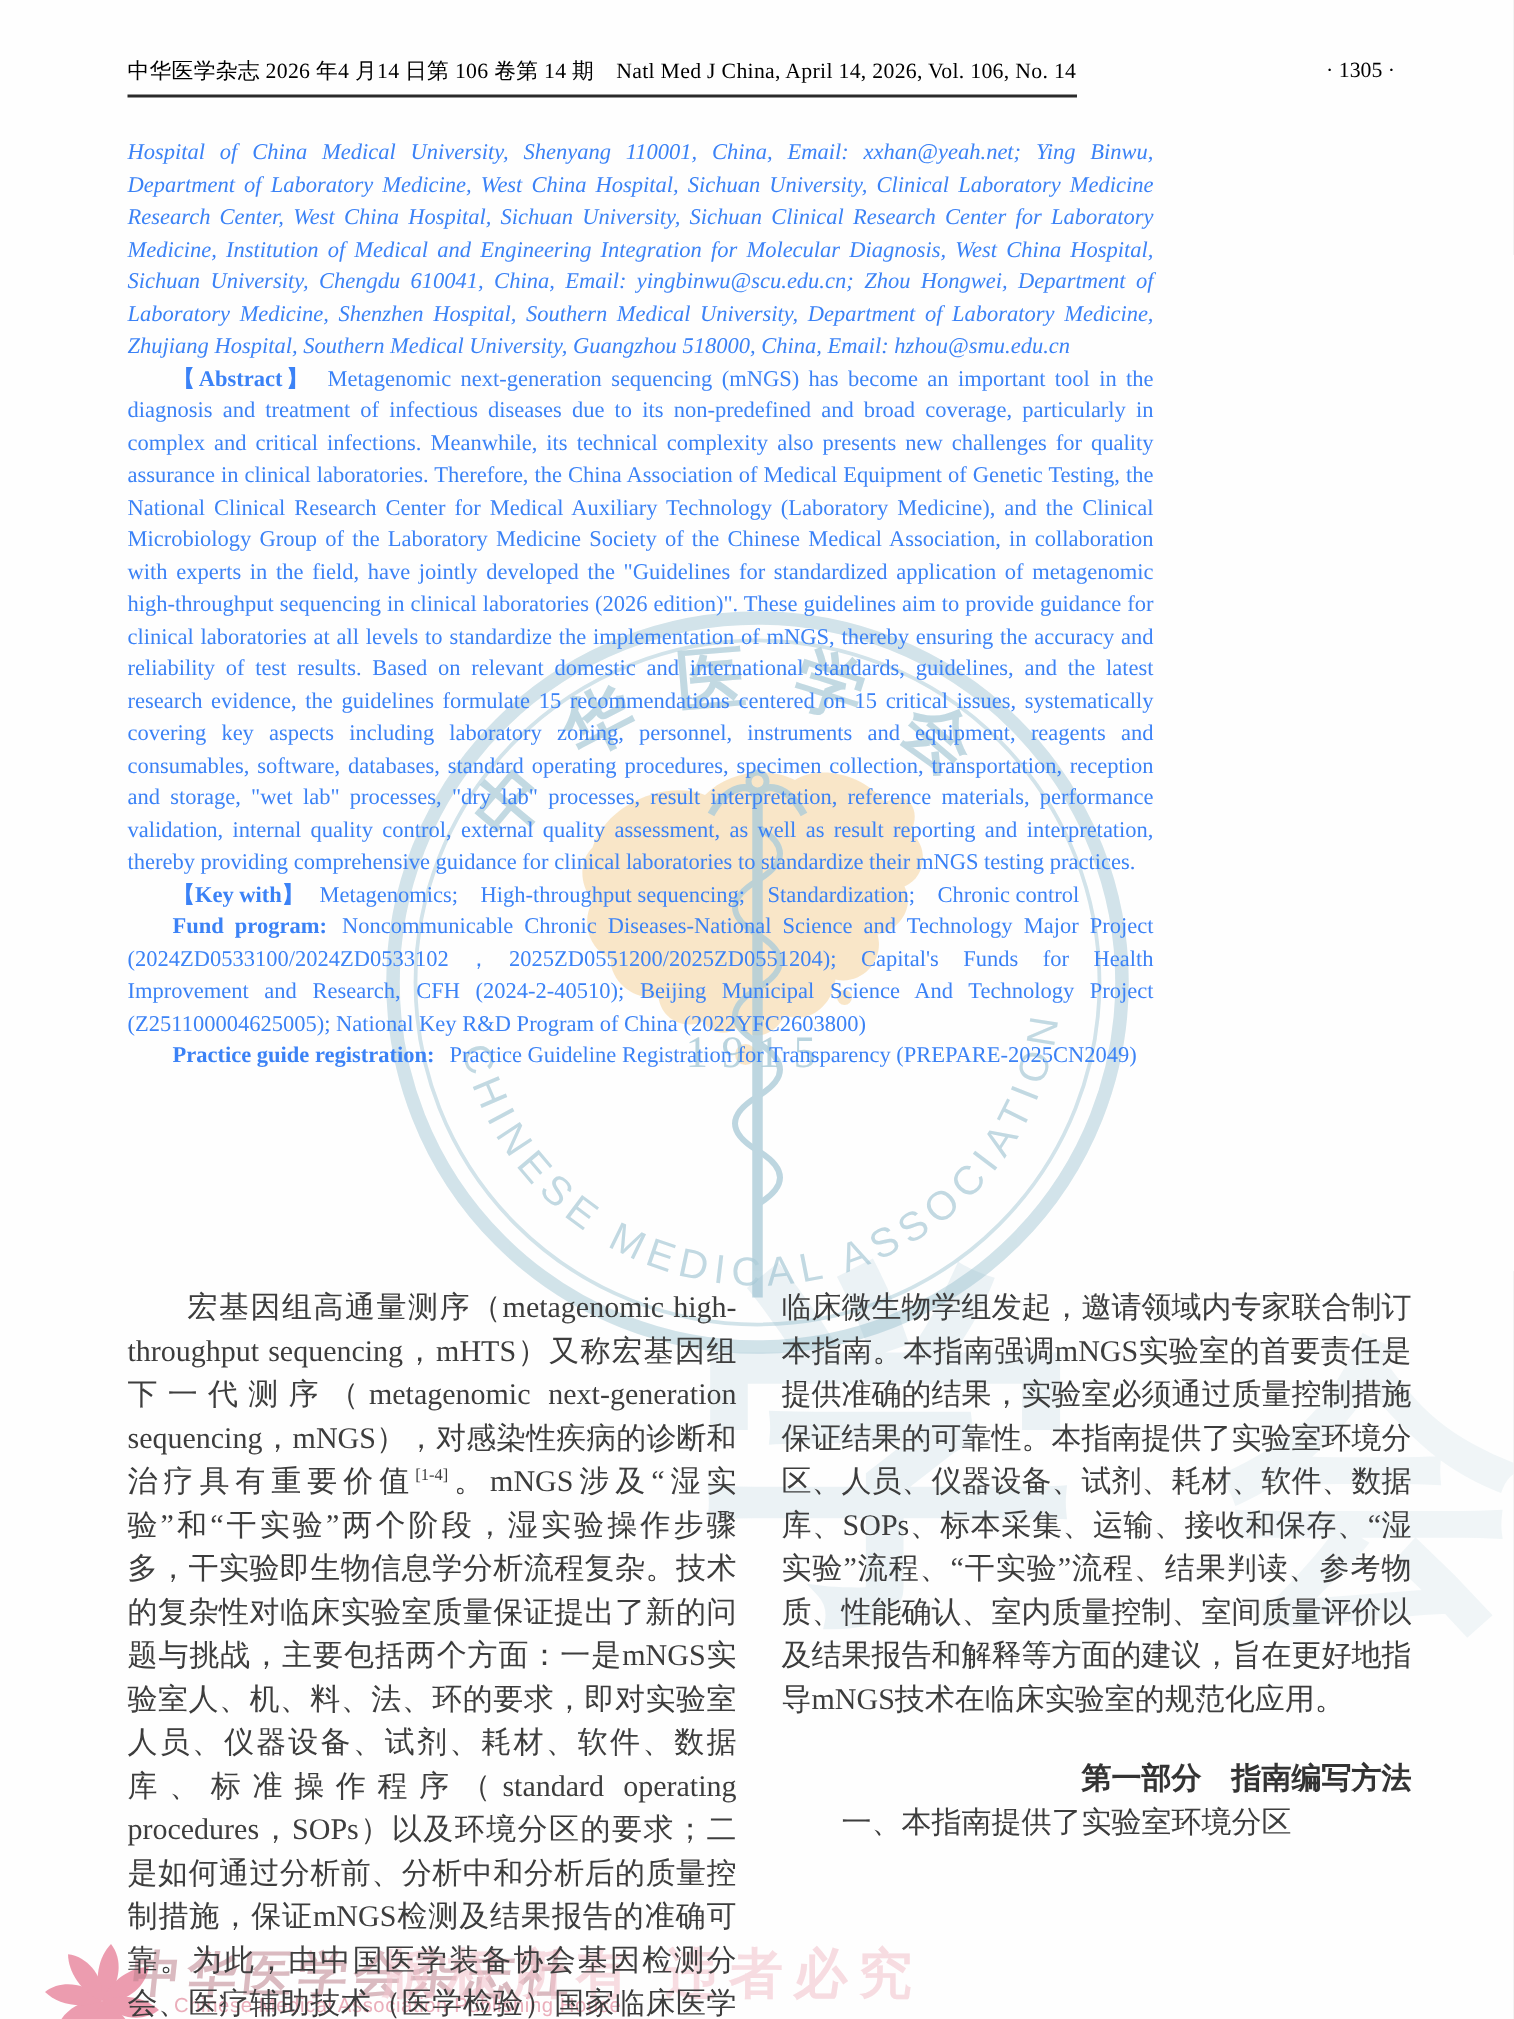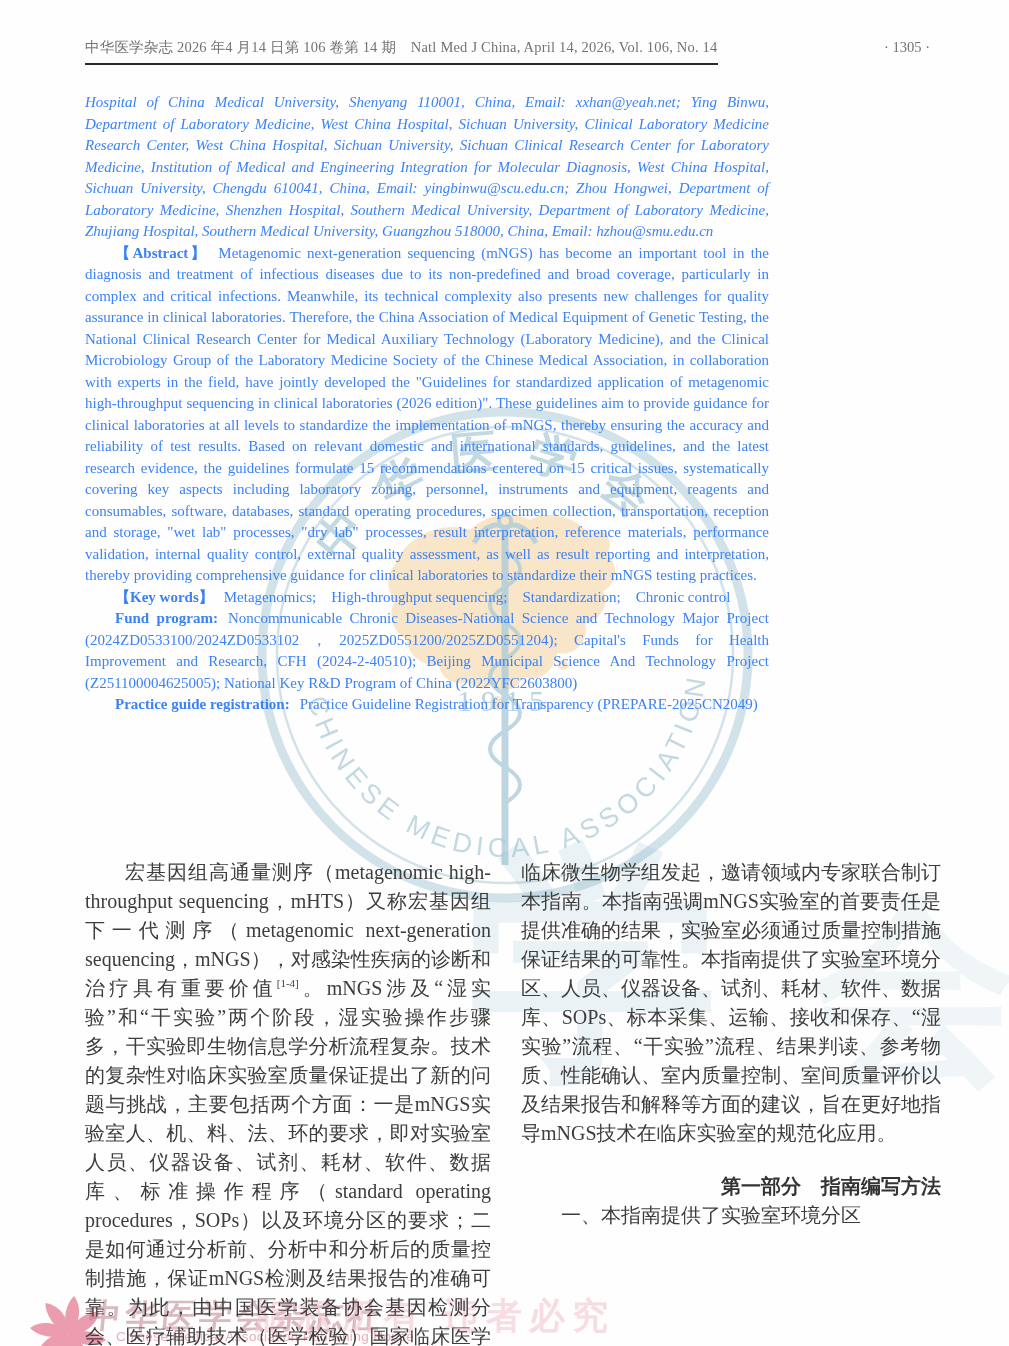--- a/index.html
+++ b/index.html
@@ -9,21 +9,21 @@
     margin:0 auto;
     background:#fefefe;
     overflow:hidden;
     font-family:"Liberation Serif","DejaVu Serif",serif;
     color:#2b2b2b;
   }
   
   .header{
     position:absolute;left:85px;top:38px;width:845px;
     display:flex;justify-content:space-between;align-items:flex-start;
-    font-size:14.5px;color:#737373;
+    font-size:14.5px;color:#000000;
   }
   .header-left{border-bottom:2px solid #2a2a2a;padding-bottom:6px;letter-spacing:.2px;}
   .header-right{padding-top:1px;text-align:center;}
   
   .english-block{
     position:absolute;left:85px;top:92px;width:684px;
     font-size:15px;line-height:21.5px;text-align:justify;color:#3b82f6;
   }
   .english-block p{margin:0;}
   .affiliations{font-style:italic;}
@@ -136,21 +136,21 @@
   <div class="wm wm-copyright">版权所有 违者必究</div>
 
   <div class="header">
     <span class="header-left">中华医学杂志 2026 年4 月14 日第 106 卷第 14 期　Natl Med J China, April 14, 2026, Vol. 106, No. 14</span>
     <span class="header-right">· 1305 ·</span>
   </div>
 
   <div class="english-block">
     <p class="affiliations">Hospital of China Medical University, Shenyang 110001, China, Email: xxhan@yeah.net; Ying Binwu, Department of Laboratory Medicine, West China Hospital, Sichuan University, Clinical Laboratory Medicine Research Center, West China Hospital, Sichuan University, Sichuan Clinical Research Center for Laboratory Medicine, Institution of Medical and Engineering Integration for Molecular Diagnosis, West China Hospital, Sichuan University, Chengdu 610041, China, Email: yingbinwu@scu.edu.cn; Zhou Hongwei, Department of Laboratory Medicine, Shenzhen Hospital, Southern Medical University, Department of Laboratory Medicine, Zhujiang Hospital, Southern Medical University, Guangzhou 518000, China, Email: hzhou@smu.edu.cn</p>
     <p class="fm-indent"><span class="fm-label">【Abstract】</span><span>Metagenomic next-generation sequencing (mNGS) has become an important tool in the diagnosis and treatment of infectious diseases due to its non-predefined and broad coverage, particularly in complex and critical infections. Meanwhile, its technical complexity also presents new challenges for quality assurance in clinical laboratories. Therefore, the China Association of Medical Equipment of Genetic Testing, the National Clinical Research Center for Medical Auxiliary Technology (Laboratory Medicine), and the Clinical Microbiology Group of the Laboratory Medicine Society of the Chinese Medical Association, in collaboration with experts in the field, have jointly developed the "Guidelines for standardized application of metagenomic high-throughput sequencing in clinical laboratories (2026 edition)". These guidelines aim to provide guidance for clinical laboratories at all levels to standardize the implementation of mNGS, thereby ensuring the accuracy and reliability of test results. Based on relevant domestic and international standards, guidelines, and the latest research evidence, the guidelines formulate 15 recommendations centered on 15 critical issues, systematically covering key aspects including laboratory zoning, personnel, instruments and equipment, reagents and consumables, software, databases, standard operating procedures, specimen collection, transportation, reception and storage, "wet lab" processes, "dry lab" processes, result interpretation, reference materials, performance validation, internal quality control, external quality assessment, as well as result reporting and interpretation, thereby providing comprehensive guidance for clinical laboratories to standardize their mNGS testing practices.</span></p>
-    <p class="fm-indent"><span class="fm-label">【Key words】</span><span>Metagenomics;　High-throughput sequencing;　Standardization;　Chronic control</span></p>
+    <p class="fm-indent"><span class="fm-label">【Key with】</span><span>Metagenomics;　High-throughput sequencing;　Standardization;　Chronic control</span></p>
     <p class="fm-indent"><span class="fm-label">Fund program:</span><span>Noncommunicable Chronic Diseases-National Science and Technology Major Project (2024ZD0533100/2024ZD0533102，2025ZD0551200/2025ZD0551204); Capital's Funds for Health Improvement and Research, CFH (2024-2-40510); Beijing Municipal Science And Technology Project (Z251100004625005); National Key R&amp;D Program of China (2022YFC2603800)</span></p>
     <p class="fm-indent"><span class="fm-label">Practice guide registration:</span><span>Practice Guideline Registration for Transparency (PREPARE-2025CN2049)</span></p>
   </div>
 
   <div class="columns">
     <div class="col-left">
       <p class="cn-indent"><span>宏基因组高通量测序（metagenomic high-throughput sequencing，mHTS）又称宏基因组下一代测序（metagenomic next-generation sequencing，mNGS），对感染性疾病的诊断和治疗具有重要价值</span><sup class="ref">[1-4]</sup><span>。mNGS涉及“湿实验”和“干实验”两个阶段，湿实验操作步骤多，干实验即生物信息学分析流程复杂。技术的复杂性对临床实验室质量保证提出了新的问题与挑战，主要包括两个方面：一是mNGS实验室人、机、料、法、环的要求，即对实验室人员、仪器设备、试剂、耗材、软件、数据库、标准操作程序（standard operating procedures，SOPs）以及环境分区的要求；二是如何通过分析前、分析中和分析后的质量控制措施，保证mNGS检测及结果报告的准确可靠。为此，由中国医学装备协会基因检测分会、医疗辅助技术（医学检验）国家临床医学研究中心和中华医学会检验医学分会</span></p>
     </div>
     <div class="col-right">
       <p>临床微生物学组发起，邀请领域内专家联合制订本指南。本指南强调mNGS实验室的首要责任是提供准确的结果，实验室必须通过质量控制措施保证结果的可靠性。本指南提供了实验室环境分区、人员、仪器设备、试剂、耗材、软件、数据库、SOPs、标本采集、运输、接收和保存、“湿实验”流程、“干实验”流程、结果判读、参考物质、性能确认、室内质量控制、室间质量评价以及结果报告和解释等方面的建议，旨在更好地指导mNGS技术在临床实验室的规范化应用。</p>

